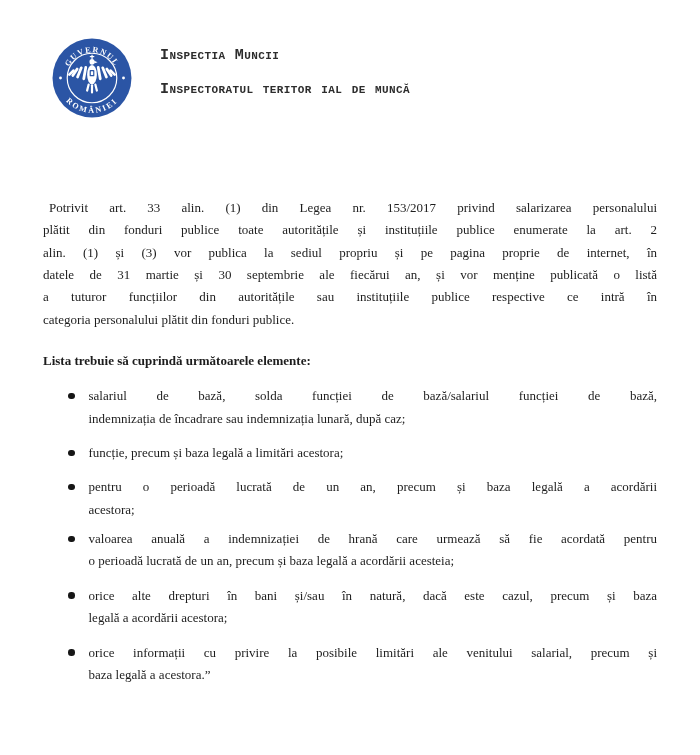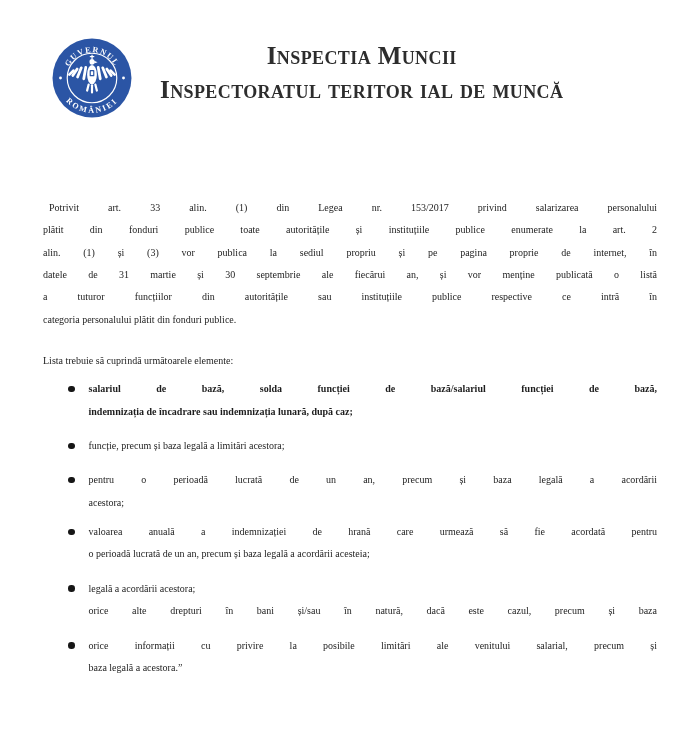--- a/index.html
+++ b/index.html
@@ -20,65 +20,65 @@
     position: absolute;
     left: 50px;
     top: 36px;
     width: 84px;
     height: 84px;
   }
   .brand {
     position: absolute;
     left: 160px;
     top: 39px;
-    font-family: Liberation Serif, serif;
+    font-family: Liberation Mono, monospace;
     font-variant: small-caps;
     font-weight: 600;
-    font-size: 25px;
+    font-size: 15px;
     line-height: 33.5px;
     letter-spacing: 0.4px;
     color: #2d2d2d;
     white-space: nowrap;
-    text-align: center;
   }
 
   
   .doc-main {
     position: absolute;
     left: 43px;
     top: 197px;
     width: 614px;
-    font-size: 10px;
+    font-size: 13px;
     line-height: 22.35px;
     color: #1d1d1d;
   }
   .jl {
     text-align: justify;
     text-align-last: justify;
   }
   .jl.last {
     text-align-last: left;
   }
   .para1 .jl:first-child { text-indent: 6px; }
 
   .list-intro {
     margin: 19px 0 0 0;
+    font-weight: bold;
   }
 
   ul.req-list {
     margin: 0;
     padding: 0;
     list-style: none;
   }
   li.bullet {
     display: flex;
     align-items: flex-start;
     margin: 12px 0 0 0;
   }
-  li.bullet:first-child { margin-top: 6px; font-weight: bold; }
+  li.bullet:first-child { margin-top: 13px; }
   li.bullet:nth-child(4) { margin-top: 7px; justify-content: space-between; }
   .dot {
     flex: none;
     width: 6.5px;
     height: 6.5px;
     border-radius: 50%;
     background: #161616;
     margin: 7.5px 14px 0 25px;
   }
   .btext {
@@ -191,22 +191,22 @@
         <li class="bullet">
           <span class="dot"></span>
           <div class="btext">
             <div class="jl">valoarea anuală a indemnizației de hrană care urmează să fie acordată pentru</div>
             <div class="jl last">o perioadă lucrată de un an, precum și baza legală a acordării acesteia;</div>
           </div>
         </li>
         <li class="bullet">
           <span class="dot"></span>
           <div class="btext">
+            <div class="jl">orice alte drepturi în bani și/sau în natură, dacă este cazul, precum și baza</div>
             <div class="jl last">legală a acordării acestora;</div>
-            <div class="jl">orice alte drepturi în bani și/sau în natură, dacă este cazul, precum și baza</div>
           </div>
         </li>
         <li class="bullet">
           <span class="dot"></span>
           <div class="btext">
             <div class="jl">orice informații cu privire la posibile limitări ale venitului salarial, precum și</div>
             <div class="jl last">baza legală a acestora.”</div>
           </div>
         </li>
       </ul>

